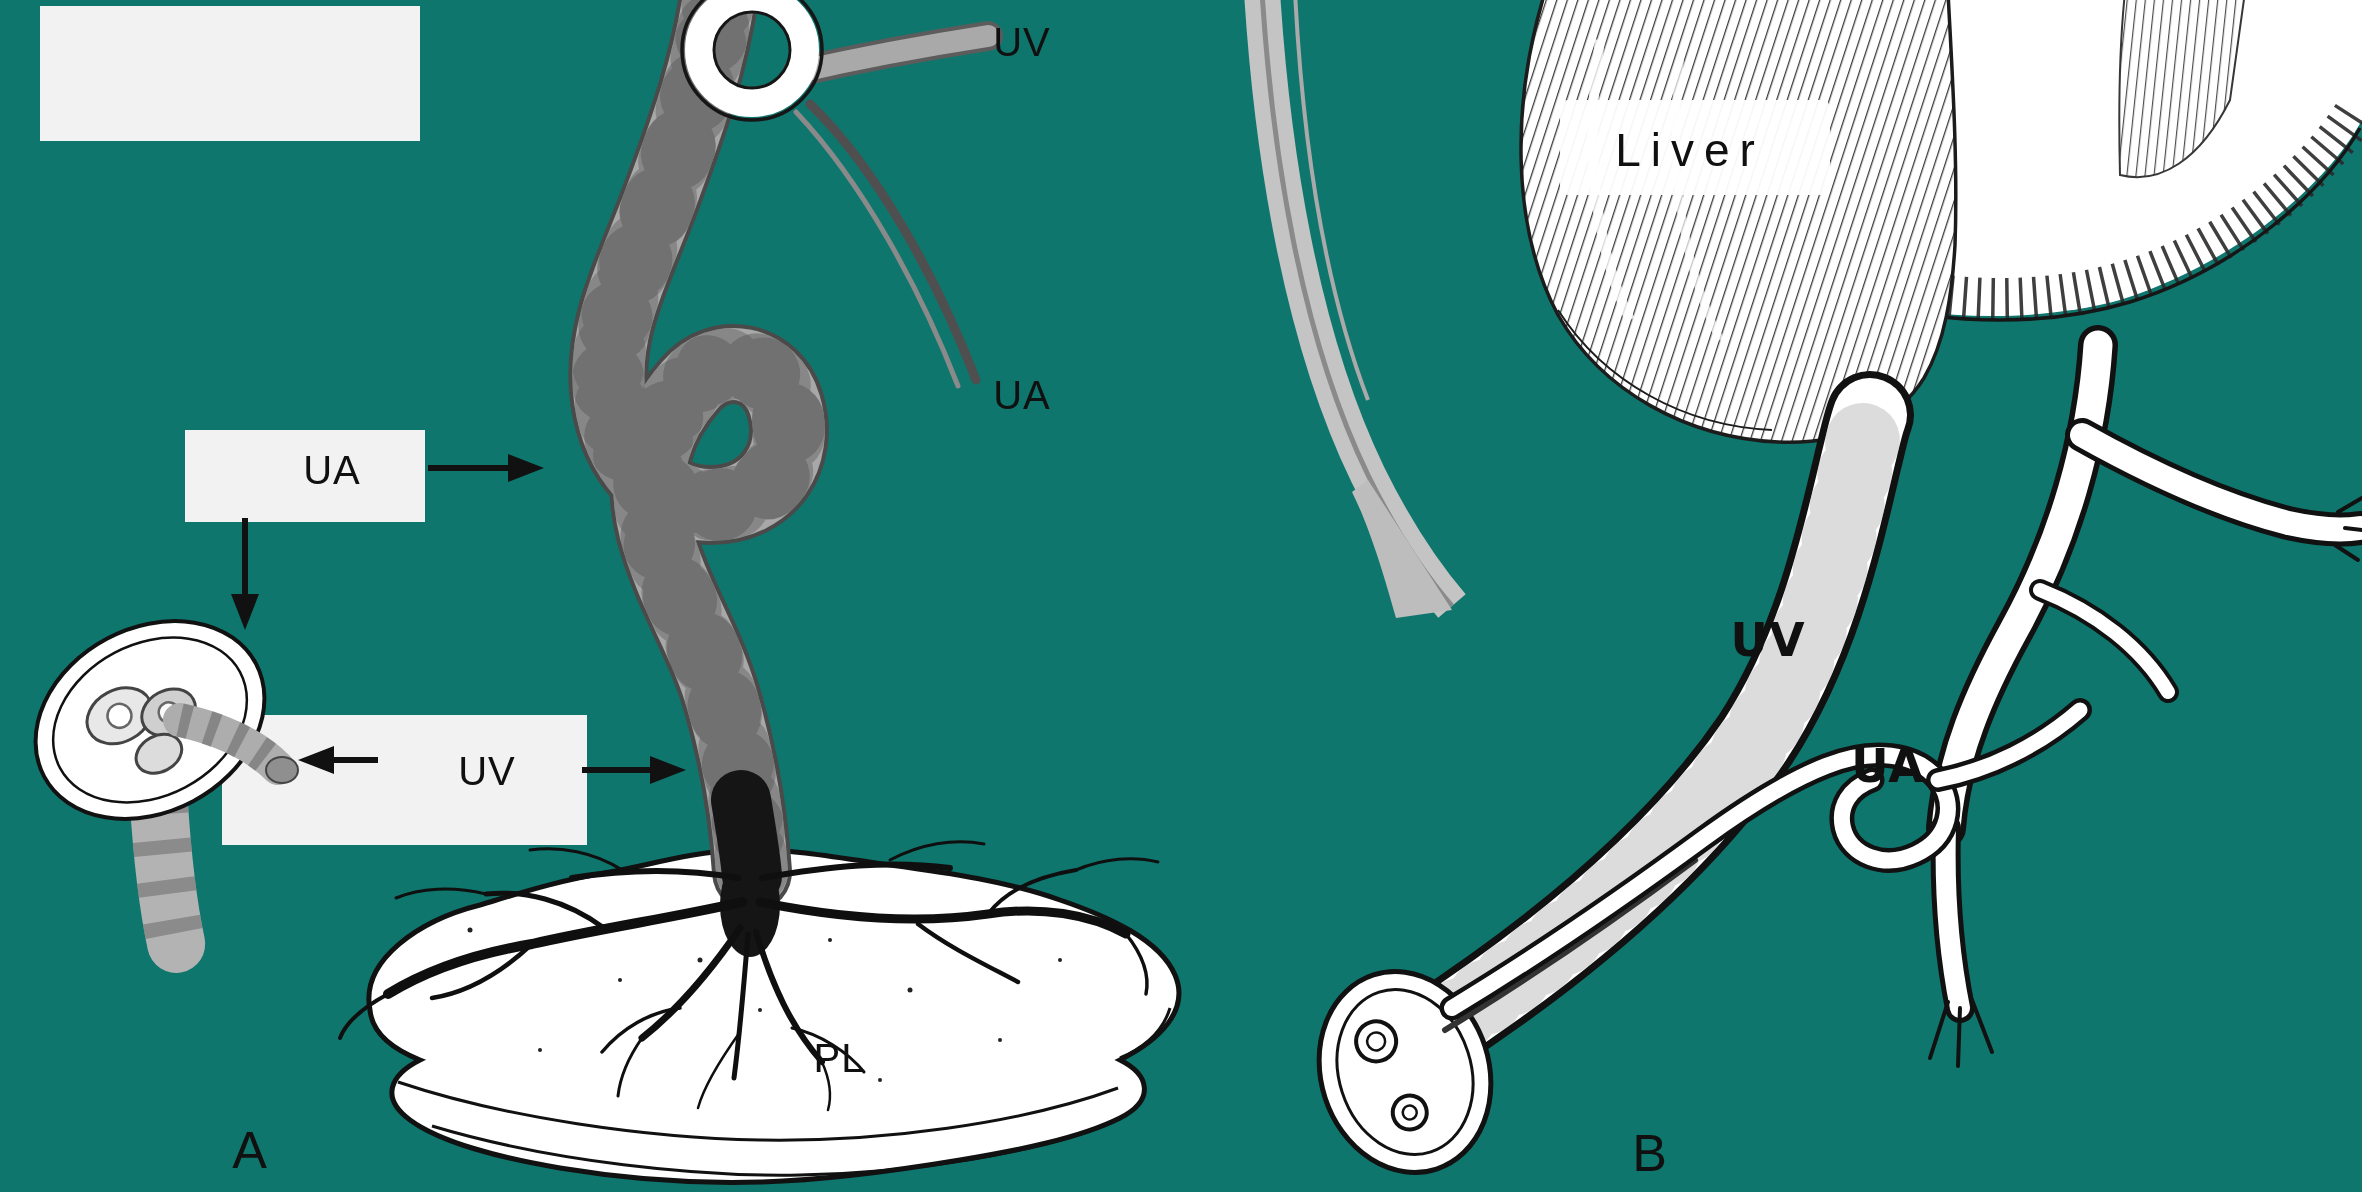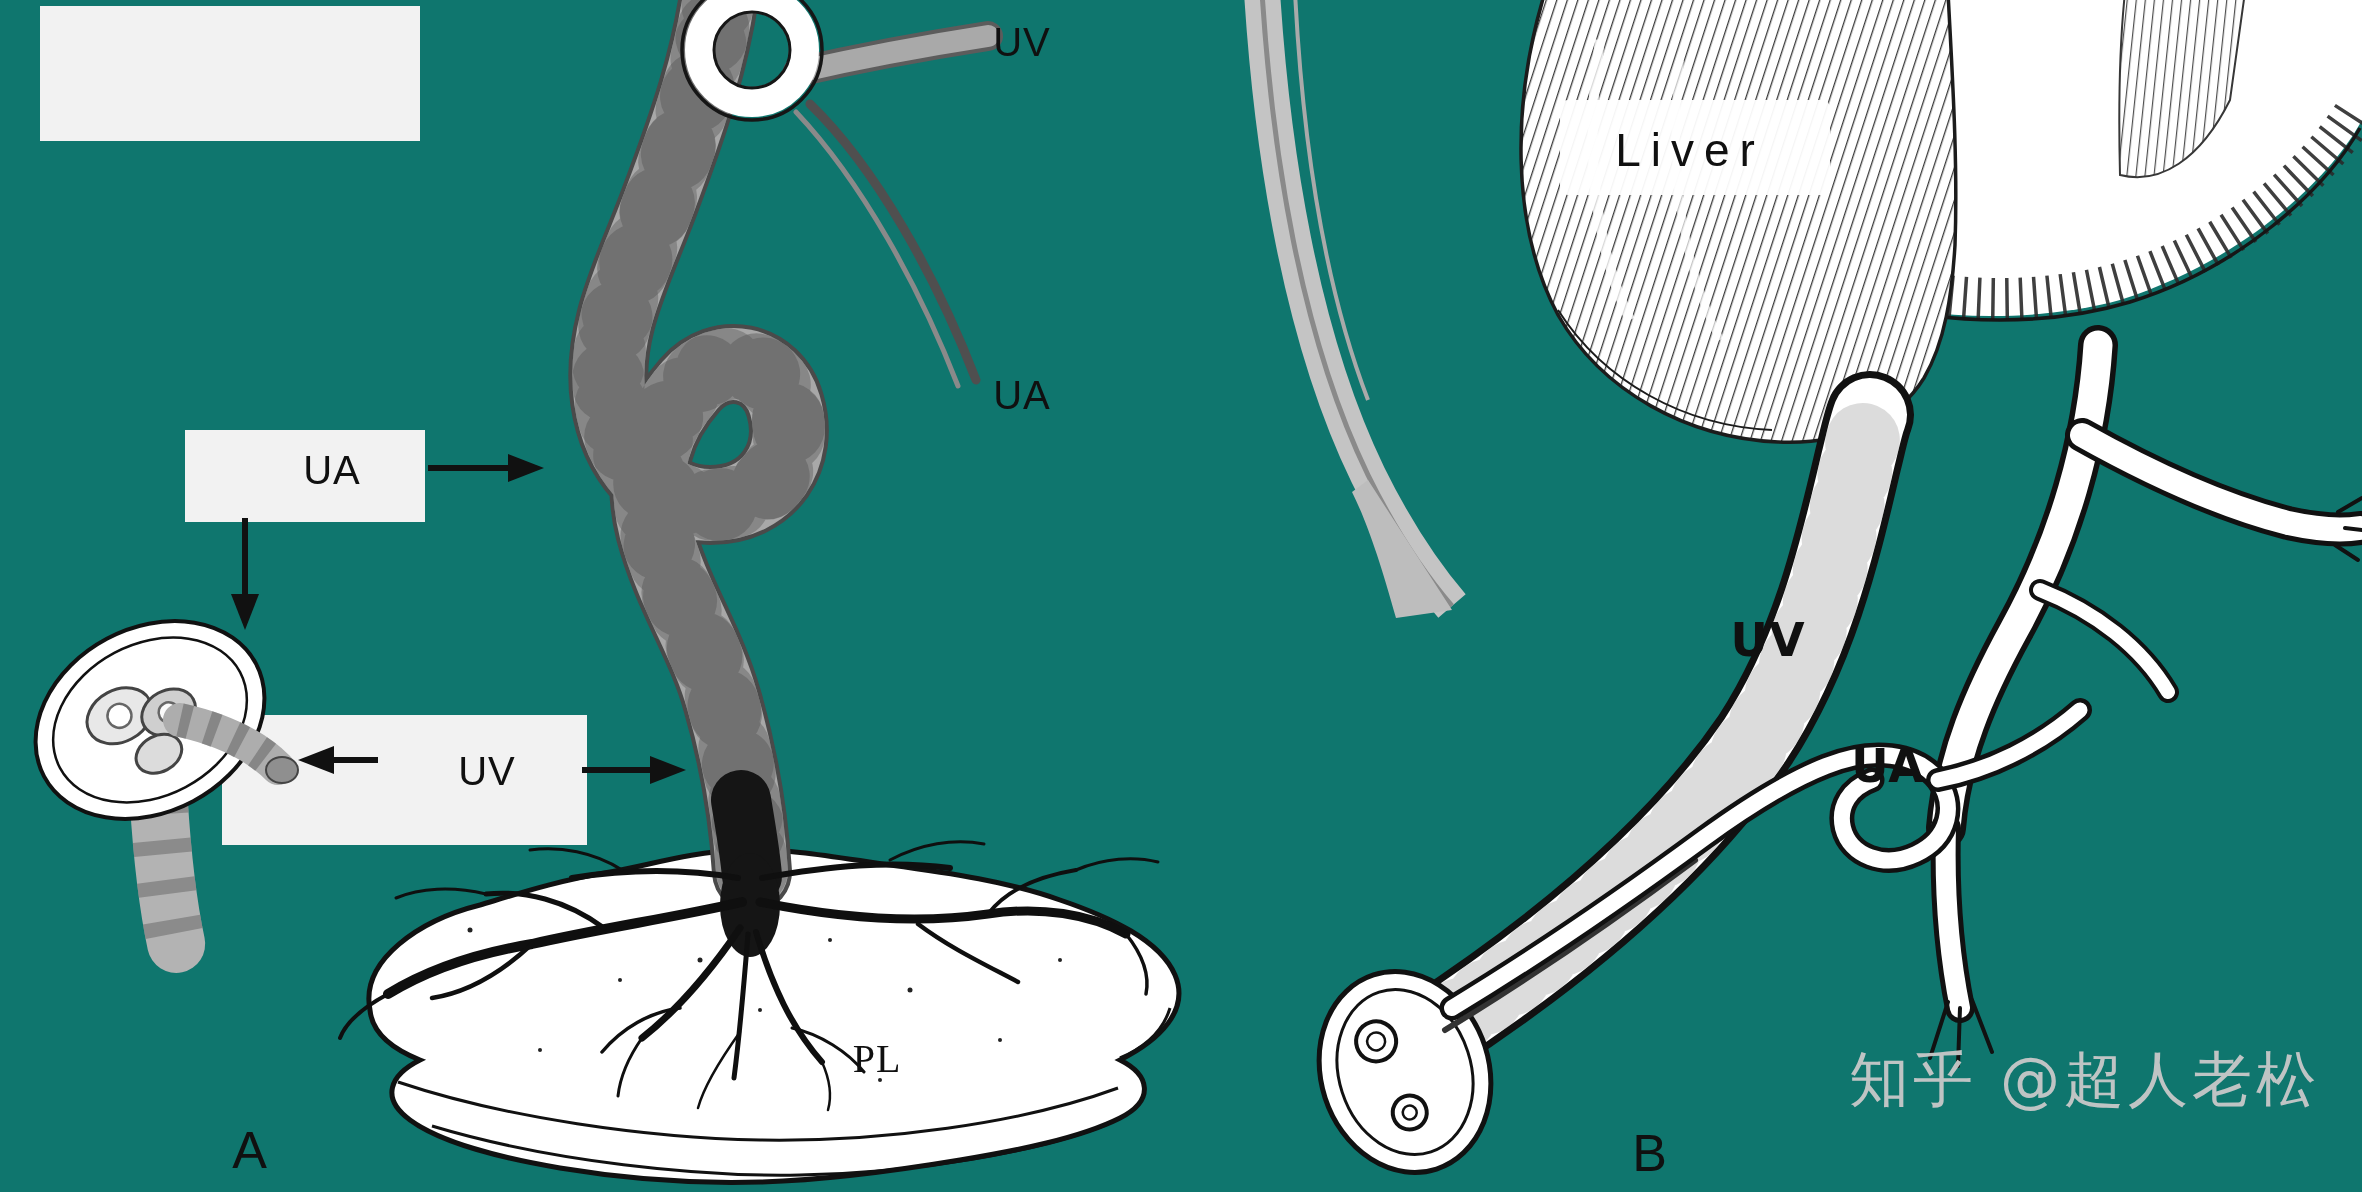--- a/index.html
+++ b/index.html
@@ -231,22 +231,21 @@
              C 1956,804 1950,838 1916,854 C 1884,869 1850,856 1843,828 C 1838,806 1850,788 1872,780" stroke="#ffffff" stroke-width="16"></path>
     <path d="M 1938,780 C 1990,770 2040,745 2080,710" stroke="#111111" stroke-width="24"></path>
     <path d="M 1938,780 C 1990,770 2040,745 2080,710" stroke="#ffffff" stroke-width="15"></path>
   </g>
 </svg>
 
   <div class="lbl" style="left:1022px; top:42px;">UV</div>
   <div class="lbl" style="left:1022px; top:395px;">UA</div>
   <div class="lbl" style="left:332px;  top:470px;">UA</div>
   <div class="lbl" style="left:487px;  top:771px;">UV</div>
-  <div class="lbl" style="left:877px;  top:1058px;font-family:Liberation Serif, serif;">PL</div>
+  <div class="lbl" style="left:839px;  top:1058px;">PL</div>
   <div class="lbl letter" style="left:250px; top:1150px;">A</div>
 
   <div class="lbl liver-lbl" style="left:1690px; top:150px;">Liver</div>
   <div class="lbl lblB" style="left:1768px; top:640px;">UV</div>
   <div class="lbl lblB" style="left:1888px; top:766px;">UA</div>
   <div class="lbl letter" style="left:1650px; top:1153px;">B</div>
 
-  <div class="wm">知乎 @超人老松</div>
 </div>
 
 </body></html>

